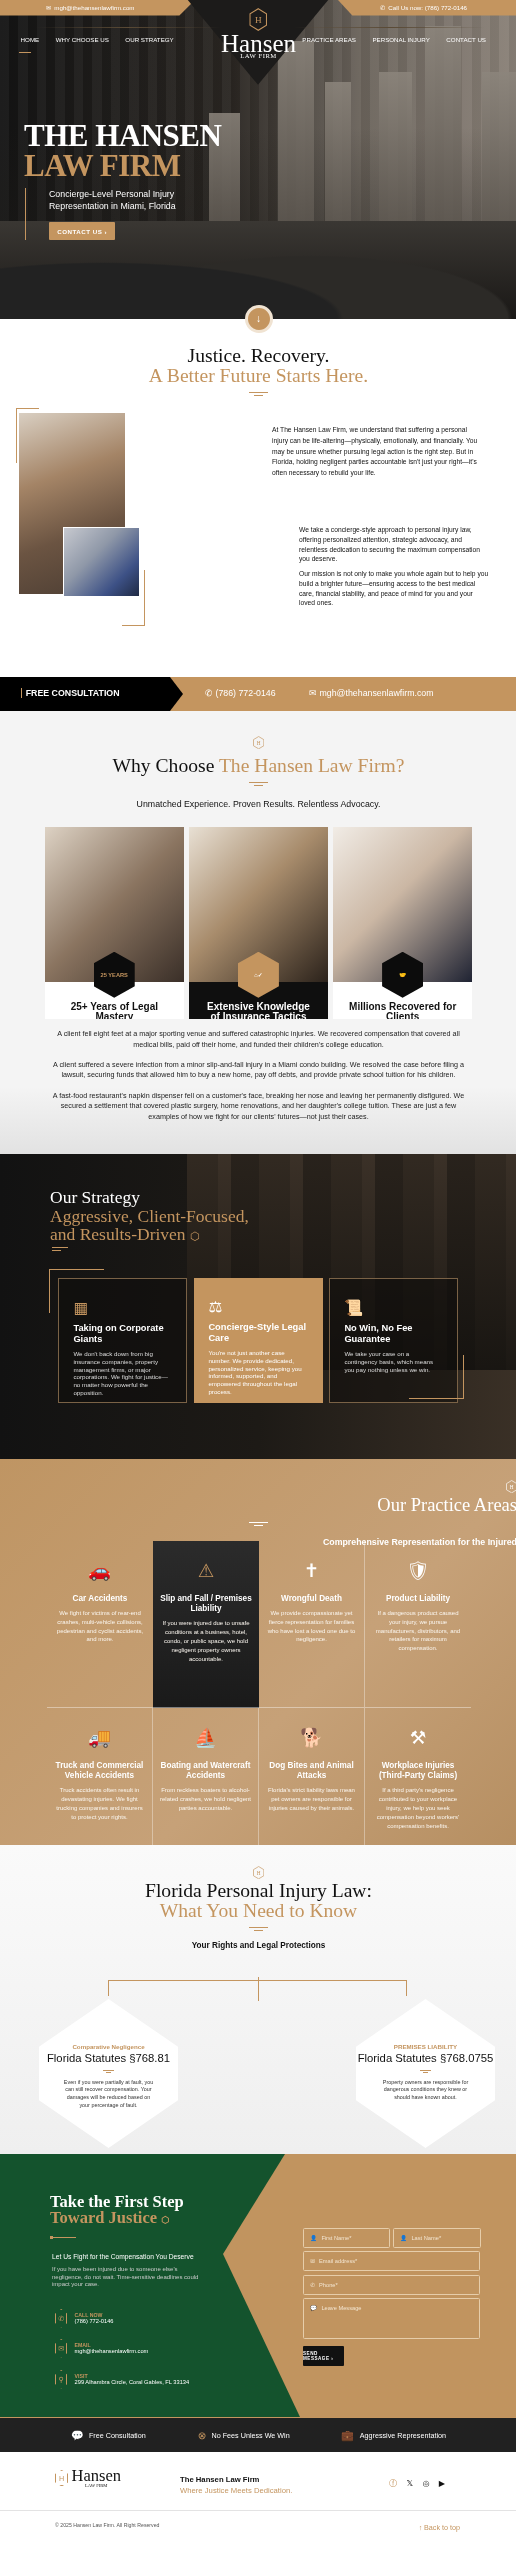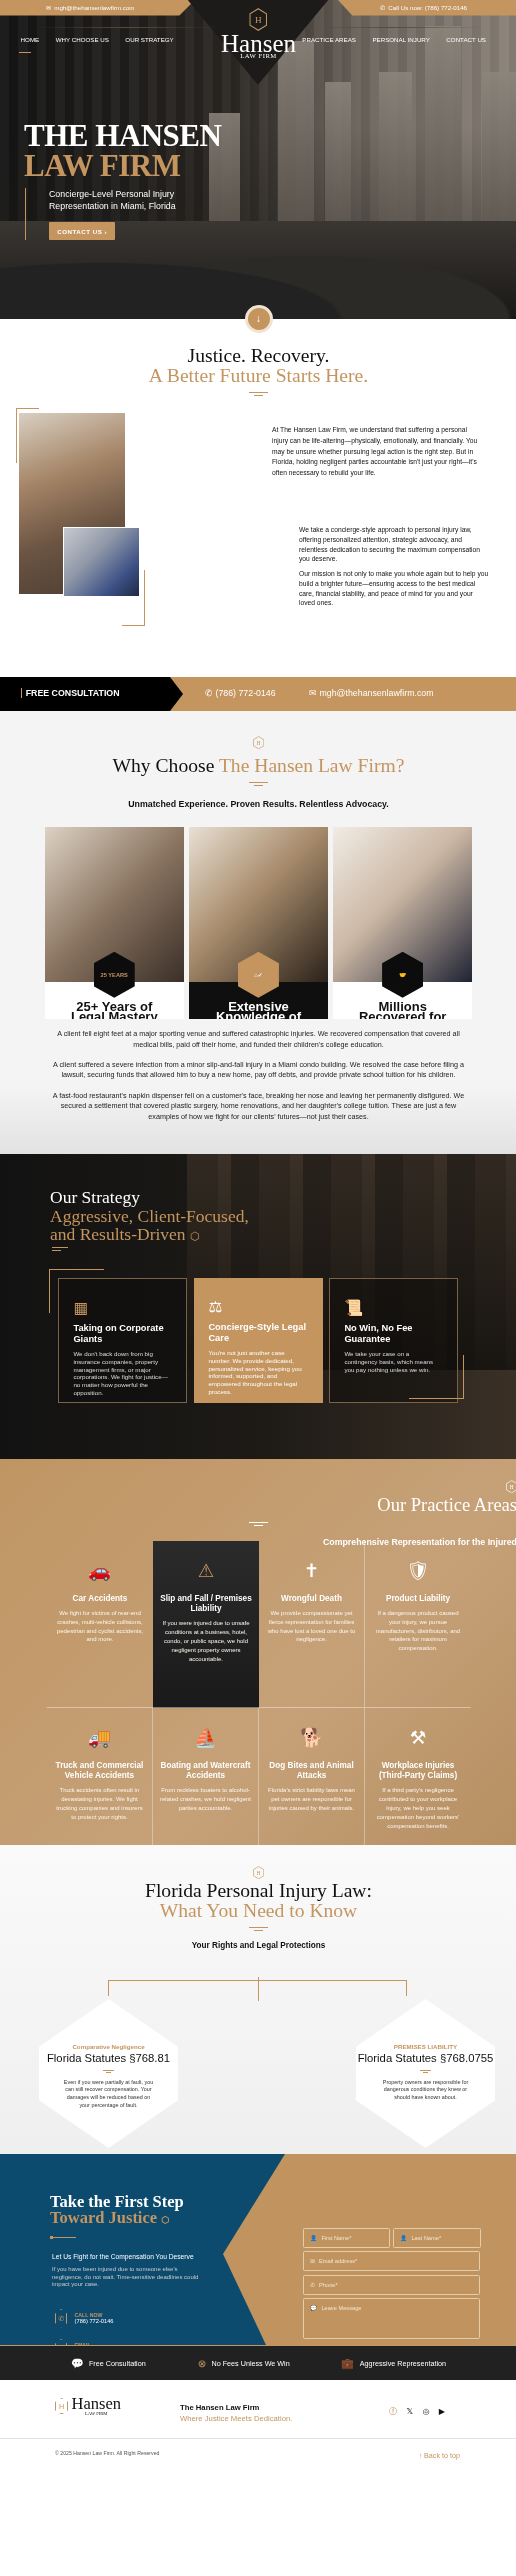--- a/index.html
+++ b/index.html
@@ -44,28 +44,28 @@
 .frame-br{position:absolute;left:122px;top:251px;width:23px;height:56px;border-right:1px solid #c4955f;border-bottom:1px solid #c4955f}
 .intro p{position:absolute;font-size:6.7px;line-height:10.8px;color:#111}
 
 .consult{position:relative;height:34px;background:#c4955f}
 .consult-black{position:absolute;left:0;top:0;width:183px;height:34px;background:#000;clip-path:polygon(0 0,170px 0,183px 50%,170px 100%,0 100%)}
 .consult-label{position:absolute;left:20.6px;top:11.3px;color:#fff;font-weight:bold;font-size:8.8px;border-left:1px solid #c4955f;padding-left:4.1px}
 .consult-item{position:absolute;top:11.3px;color:#fff;font-size:8.8px;display:flex;align-items:center;gap:3.1px}
 
 .why{position:relative;height:308px;background:#f4f4f4}
 .hex-small{width:11.3px;height:13.4px;margin:0 auto}
-.why .sub{text-align:center;font-size:8.8px;font-weight:bold;margin-top:15.5px}
+.why .sub{text-align:center;font-size:8.8px;font-weight:normal;margin-top:15.5px}
 .cards{display:flex;gap:5.2px;justify-content:center;margin-top:18px}
 .card{width:139px;height:236px;background:#fff;position:relative;text-align:center}
 .card.dark{background:#0f0f0f;color:#fff}
 .card .pic{height:155px}
 .card .badge{position:absolute;left:50%;top:125px;margin-left:-20.6px;width:41px;height:46px;clip-path:polygon(50% 0,100% 25%,100% 75%,50% 100%,0 75%,0 25%);background:#0c0c0c;display:flex;align-items:center;justify-content:center;color:#c4955f;font-size:5.7px;font-weight:bold}
 .card.dark .badge{background:#c4955f;color:#fff}
-.card h3{font-size:13px;margin-top:20.6px;padding:0 15.5px;line-height:9.8px}
+.card h3{font-size:10px;margin-top:20.6px;padding:0 15.5px;line-height:9.8px}
 .card p{font-size:6px;line-height:8.8px;margin:4.1px 10.3px 0;color:#333}
 .card.dark p{color:#eee}
 
 .results{position:relative;height:135px;background:linear-gradient(180deg,#f4f4f4 50%,#e2e2e2 100%);padding-top:10.3px}
 .results p{text-align:center;font-size:7.2px;line-height:10.3px;color:#222;margin:0 auto 10.3px;width:422px}
 
 .strategy{position:relative;height:305px;background:linear-gradient(90deg,#121212 0%,#1d1a16 50%,#3a3026 100%)}
 .strategy .skyline{position:absolute;right:0;top:0;width:330px;height:216px;background:linear-gradient(180deg,rgba(60,50,40,.4),rgba(20,18,15,.8)),repeating-linear-gradient(90deg,#2b241d 0 31px,#3a3027 31px 44px,#1c1814 44px 72px)}
 .strategy .title{position:absolute;left:50px;top:34px;font-size:17.5px;line-height:18.5px;color:#fff}
 .strategy .title .g{color:#c4955f}
@@ -105,21 +105,21 @@
 .tree-l{position:absolute;top:135px;width:0.5px;height:15.5px;background:#c4955f}
 .hexcard{position:absolute;top:154px;width:139px;height:149px;text-align:center;background:#fff;clip-path:polygon(50% 0,100% 32%,100% 68%,50% 100%,0 68%,0 32%);padding-top:44px}
 .hexcard.dark{background:#000;color:#fff}
 .hexcard .tag{color:#c4955f;font-size:6.2px;font-weight:bold}
 .hexcard .stat{font-size:11.3px;line-height:11.3px;margin-top:3.1px}
 .hexcard .sd{width:11.3px;height:1px;background:#c4955f;margin:5.2px auto 0;position:relative}
 .hexcard .sd::after{content:"";position:absolute;left:3.1px;top:2.6px;width:5.2px;height:0.5px;background:#c4955f}
 .hexcard p{font-size:5.4px;line-height:7.7px;margin:8.2px 23px 0;color:#333}
 .hexcard.dark p{color:#eee}
 
-.contact{position:relative;height:191px;background:#0c4a6e;overflow:hidden}
+.contact{position:relative;height:263px;background:#14532d;overflow:hidden}
 .contact .goldbg{position:absolute;right:0;top:0;width:294px;height:263px;background:#c1945f;clip-path:polygon(62px 0,100% 0,100% 100%,77px 100%,0 38%)}
 .contact .title{position:absolute;left:50px;top:40px;font-size:16.5px;line-height:15.5px;color:#fff;font-weight:bold}
 .contact .title .g{color:#c4955f}
 .c-line{position:absolute;left:50px;top:83px;width:26px;height:1px;background:#c4955f}
 .c-line::before{content:"";position:absolute;left:0;top:-1px;width:2.6px;height:3.1px;background:#c4955f}
 .contact h5{position:absolute;left:52px;top:99px;color:#fff;font-size:6.7px;font-weight:normal}
 .contact .lead{position:absolute;left:52px;top:112px;color:#ccc;font-size:6px;line-height:7.7px;width:155px}
 .cinfo{position:absolute;left:55px;display:flex;align-items:center;gap:7.2px}
 .cinfo .hexi{width:12.4px;height:18.5px;border:0.8px solid #c4955f;clip-path:polygon(50% 0,100% 25%,100% 75%,50% 100%,0 75%,0 25%);display:flex;align-items:center;justify-content:center;color:#c4955f;font-size:7.2px}
 .cinfo .lbl{color:#c4955f;font-size:5.2px;font-weight:bold}

